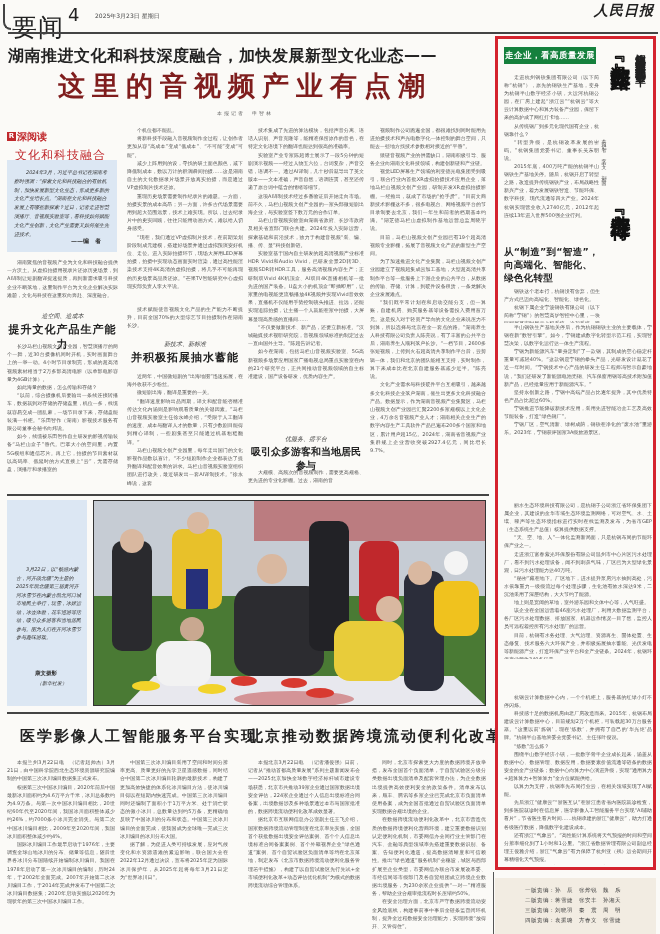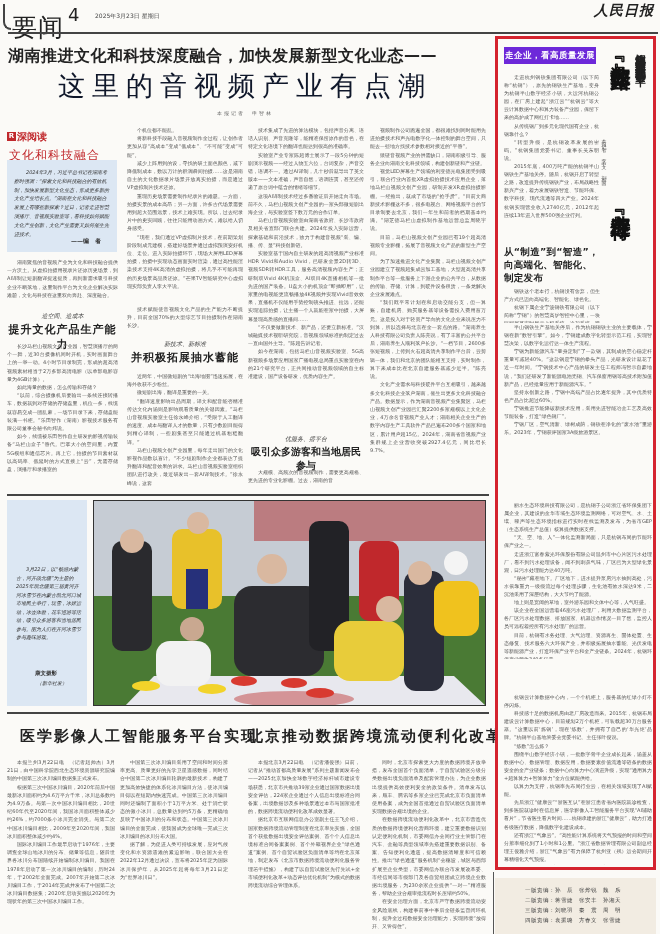--- a/index.html
+++ b/index.html
@@ -10,27 +10,27 @@
   .masthead { position: absolute; left: 0; top: 0; width: 660px; height: 34px; }
   .mast-bracket { position: absolute; left: 3px; top: 4px; width: 8px; height: 26px; border-left: 2px solid #444; border-bottom: 2px solid #444; border-bottom-left-radius: 10px; }
   .mast-section { position: absolute; left: 12px; top: 3px; font-size: 25px; color: #222; font-family: "DejaVu Sans", sans-serif; letter-spacing: 1px; margin-top: 8px; }
   .mast-page { position: absolute; left: 68px; top: 4px; font-size: 18px; color: #222; }
   .mast-date { position: absolute; left: 95px; top: 12px; font-size: 6px; color: #444; }
   .mast-logo { position: absolute; right: 6px; top: 2px; font-size: 14px; font-style: italic; font-family: "DejaVu Serif", serif; color: #222; font-weight: bold; letter-spacing: 1px; }
   .mast-rule { position: absolute; left: 8px; right: 2px; top: 32px; height: 2px; background: #444; }
 
   
   .kicker { position: absolute; left: 8px; top: 46px; font-size: 16px; font-weight: bold; font-family: "DejaVu Serif", serif; color: #222; letter-spacing: 0.5px; }
-  .headline { position: absolute; left: 0; width: 490px; top: 68px; text-align: center; font-size: 27px; font-weight: normal; color: #0f172a; letter-spacing: 7px; }
+  .headline { position: absolute; left: 0; width: 490px; top: 68px; text-align: center; font-size: 27px; font-weight: bold; color: #7f1d1d; letter-spacing: 7px; }
   .byline { position: absolute; left: 0; width: 490px; top: 110px; text-align: center; font-size: 5px; color: #666; letter-spacing: 2px; }
 
   .deep-read { position: absolute; left: 7px; top: 126px; }
   .deep-read .badge { display: inline-block; width: 9px; height: 9px; background: #c0282c; color: #fff; font-size: 7px; line-height: 9px; text-align: center; font-weight: bold; vertical-align: middle; }
   .deep-read .title { font-size: 10px; font-weight: bold; color: #c0282c; vertical-align: middle; margin-left: 1px; }
-  .deep-read .sub { display: block; margin-left: 2px; margin-top: 2px; font-size: 12px; color: #c0282c; font-family: "DejaVu Serif", serif; letter-spacing: 1px; }
+  .deep-read .sub { display: block; margin-left: 8px; margin-top: 2px; font-size: 12px; color: #c0282c; font-family: "DejaVu Serif", serif; letter-spacing: 1px; }
 
   .editor-box { position: absolute; left: 7px; top: 160px; width: 110px; height: 92px; background: #dce7f3; padding: 8px 7px; }
   .editor-box p { font-size: 5px; line-height: 8.8px; color: #333; font-style: italic; text-indent: 12px; }
   .editor-box .sig { position: absolute; right: 16px; bottom: 6px; font-size: 6px; font-weight: bold; color: #333; }
 
   .col { position: absolute; font-size: 5px; line-height: 8.2px; color: #555; overflow: hidden; text-align: justify; }
   .col p { text-indent: 10px; }
 
   .subhead-small { position: absolute; text-align: center; font-size: 6px; color: #444; font-style: italic; }
   .subhead-big { position: absolute; text-align: center; font-size: 11px; font-weight: bold; color: #222; letter-spacing: 1px; }
@@ -41,21 +41,21 @@
   
   .photo-caption-box { position: absolute; left: 7px; top: 500px; width: 80px; height: 206px; background: #dce7f3; }
   .photo-caption-box p { position: absolute; left: 9px; top: 65px; width: 66px; font-size: 5px; line-height: 8.5px; color: #333; font-style: italic; text-indent: 10px; }
   .photo-caption-box .credit { position: absolute; left: 28px; top: 170px; font-size: 5.5px; font-weight: bold; color: #333; }
   .photo-caption-box .agency { position: absolute; left: 30px; top: 180px; font-size: 5px; color: #333; font-style: italic; }
 
   .photo { position: absolute; left: 93px; top: 500px; width: 393px; height: 206px; overflow: hidden; border: 1px solid #333; background: linear-gradient(180deg, #c9d3de 0%, #b8bfc9 30%, #5d7a46 55%, #3f6a2e 100%); }
 
   
   .sidebar { position: absolute; left: 495px; top: 36px; width: 161px; height: 834px; border: 3px solid #d4232e; background: #fbfaf7; }
-  .tag { position: absolute; left: 6px; top: 8px; width: 92px; height: 17px; background: #6d28d9; color: #fff; font-size: 8.5px; font-weight: bold; line-height: 17px; text-align: center; letter-spacing: 0.5px; }
+  .tag { position: absolute; left: 6px; top: 8px; width: 92px; height: 17px; background: #15803d; color: #fff; font-size: 8.5px; font-weight: bold; line-height: 17px; text-align: center; letter-spacing: 0.5px; }
   .v-kicker { position: absolute; left: 136px; top: 6px; writing-mode: vertical-rl; font-family: "DejaVu Serif", serif; font-size: 10.5px; font-weight: bold; color: #222; letter-spacing: 1px; }
   .v-headline { position: absolute; left: 112px; top: 10px; writing-mode: vertical-rl; font-size: 20px; font-weight: bold; color: #111; letter-spacing: 1px; line-height: 22px; }
   .v-byline { position: absolute; left: 103px; top: 95px; writing-mode: vertical-rl; font-size: 5px; color: #555; letter-spacing: 3px; }
   .sb-col { position: absolute; font-size: 5px; line-height: 8.1px; color: #555; text-align: justify; overflow: hidden; }
   .sb-col p { text-indent: 10px; }
   .sb-sub { position: absolute; font-size: 9.5px; font-weight: bold; color: #222; line-height: 13px; letter-spacing: 0.3px; }
 
   .credits-box { position: absolute; left: 495px; top: 878px; width: 161px; height: 56px; background: #f2ece2; }
   .credits-box .row { position: absolute; left: 30px; font-size: 5.5px; color: #444; letter-spacing: 0.5px; }
 
@@ -219,21 +219,21 @@
   </div>
   <div class="v-byline">本报记者　李中文　刘军国</div>
 
   <div class="sb-col" style="left:6px; top:34px; width:95px; height:168px;">
     <p>走进杭州钢铁集团有限公司（以下简称“杭钢”），原先的钢铁生产基地，变身为杭钢半山数字经济小镇，大运河杭钢公园，在厂房上建起“浙江云”“杭钢云”等大云计算数据中心和算力装备产业园，保留下来的高炉成了网红打卡地……</p>
     <p>从传统钢厂到多元化现代国有企业，杭钢靠什么？</p>
     <p>“转型升级，是杭钢改革发展的密码。”杭钢集团党委书记、董事长吴东明说。</p>
     <p>2015年底，400万吨产能的杭钢半山钢铁生产基地关停。随后，杭钢开启了转型之路，改造提升传统钢铁产业，布局战略性新兴产业，着力发展钢铁智造、节能环保、数字科技、现代流通等四大产业。2024年杭钢实现营业收入2740亿元，2012年起连续13年进入世界500强企业行列。</p>
   </div>
 
-  <div class="sb-sub" style="left:6px; top:206px; width:96px;">从“制造”到“智造”，向高端化、智能化、制定发布</div>
+  <div class="sb-sub" style="left:6px; top:206px; width:96px;">从“制造”到“智造”，向高端化、智能化、绿色化转型</div>
   <div class="sb-col" style="left:6px; top:248px; width:96px; height:36px;">
     <p>钢铁这个老本行，杭钢没有舍弃，但生产方式已迈向高端化、智能化、绿色化。</p>
     <p>杭钢下属企业宁波钢铁有限公司（以下简称“宁钢”）的智慧高炉智控中心里，一块巨型屏幕实时显示上料系统、冷却系统、喷煤控制等环节，中控智能化操作让“钢铁智造”成为现实。</p>
   </div>
   <div class="sb-col" style="left:6px; top:284px; width:148px; height:142px;">
     <p>半山钢铁生产基地关停后，作为杭钢钢铁主业的主要载体，宁钢在新“数智引擎”。如今，宁钢建成数字化转型示范工程，实现智慧决策，以数字化运行达一体生产流程。</p>
     <p>宁钢为新能源汽车“量身定制”了一款钢，其制成的空心稳定杆重量可减轻40%。“这款钢是宁钢的拳头产品，光研发设计就花了近一年时间。”宁钢技术中心产品的研发主任工程师冯智示自豪地说，“我们还研发了新能源电池壳钢、汽车保窗用钢等高技术附加值新产品，已经批量应用于新能源汽车。”</p>
     <p>坚持永创新之路，宁钢中高端产品占比逐年提升，其中优质特色产品占比超过60%。</p>
     <p>宁钢推进节能降碳新技术应用，采用先进智能冶金工艺及高效节能装备，打造“绿色钢厂”。</p>
     <p>宁钢厂区，空气清新、绿树成荫，钢铁在净化的“废水池”里游乐。2023年，宁钢获评国家3A级旅游景区。</p>

